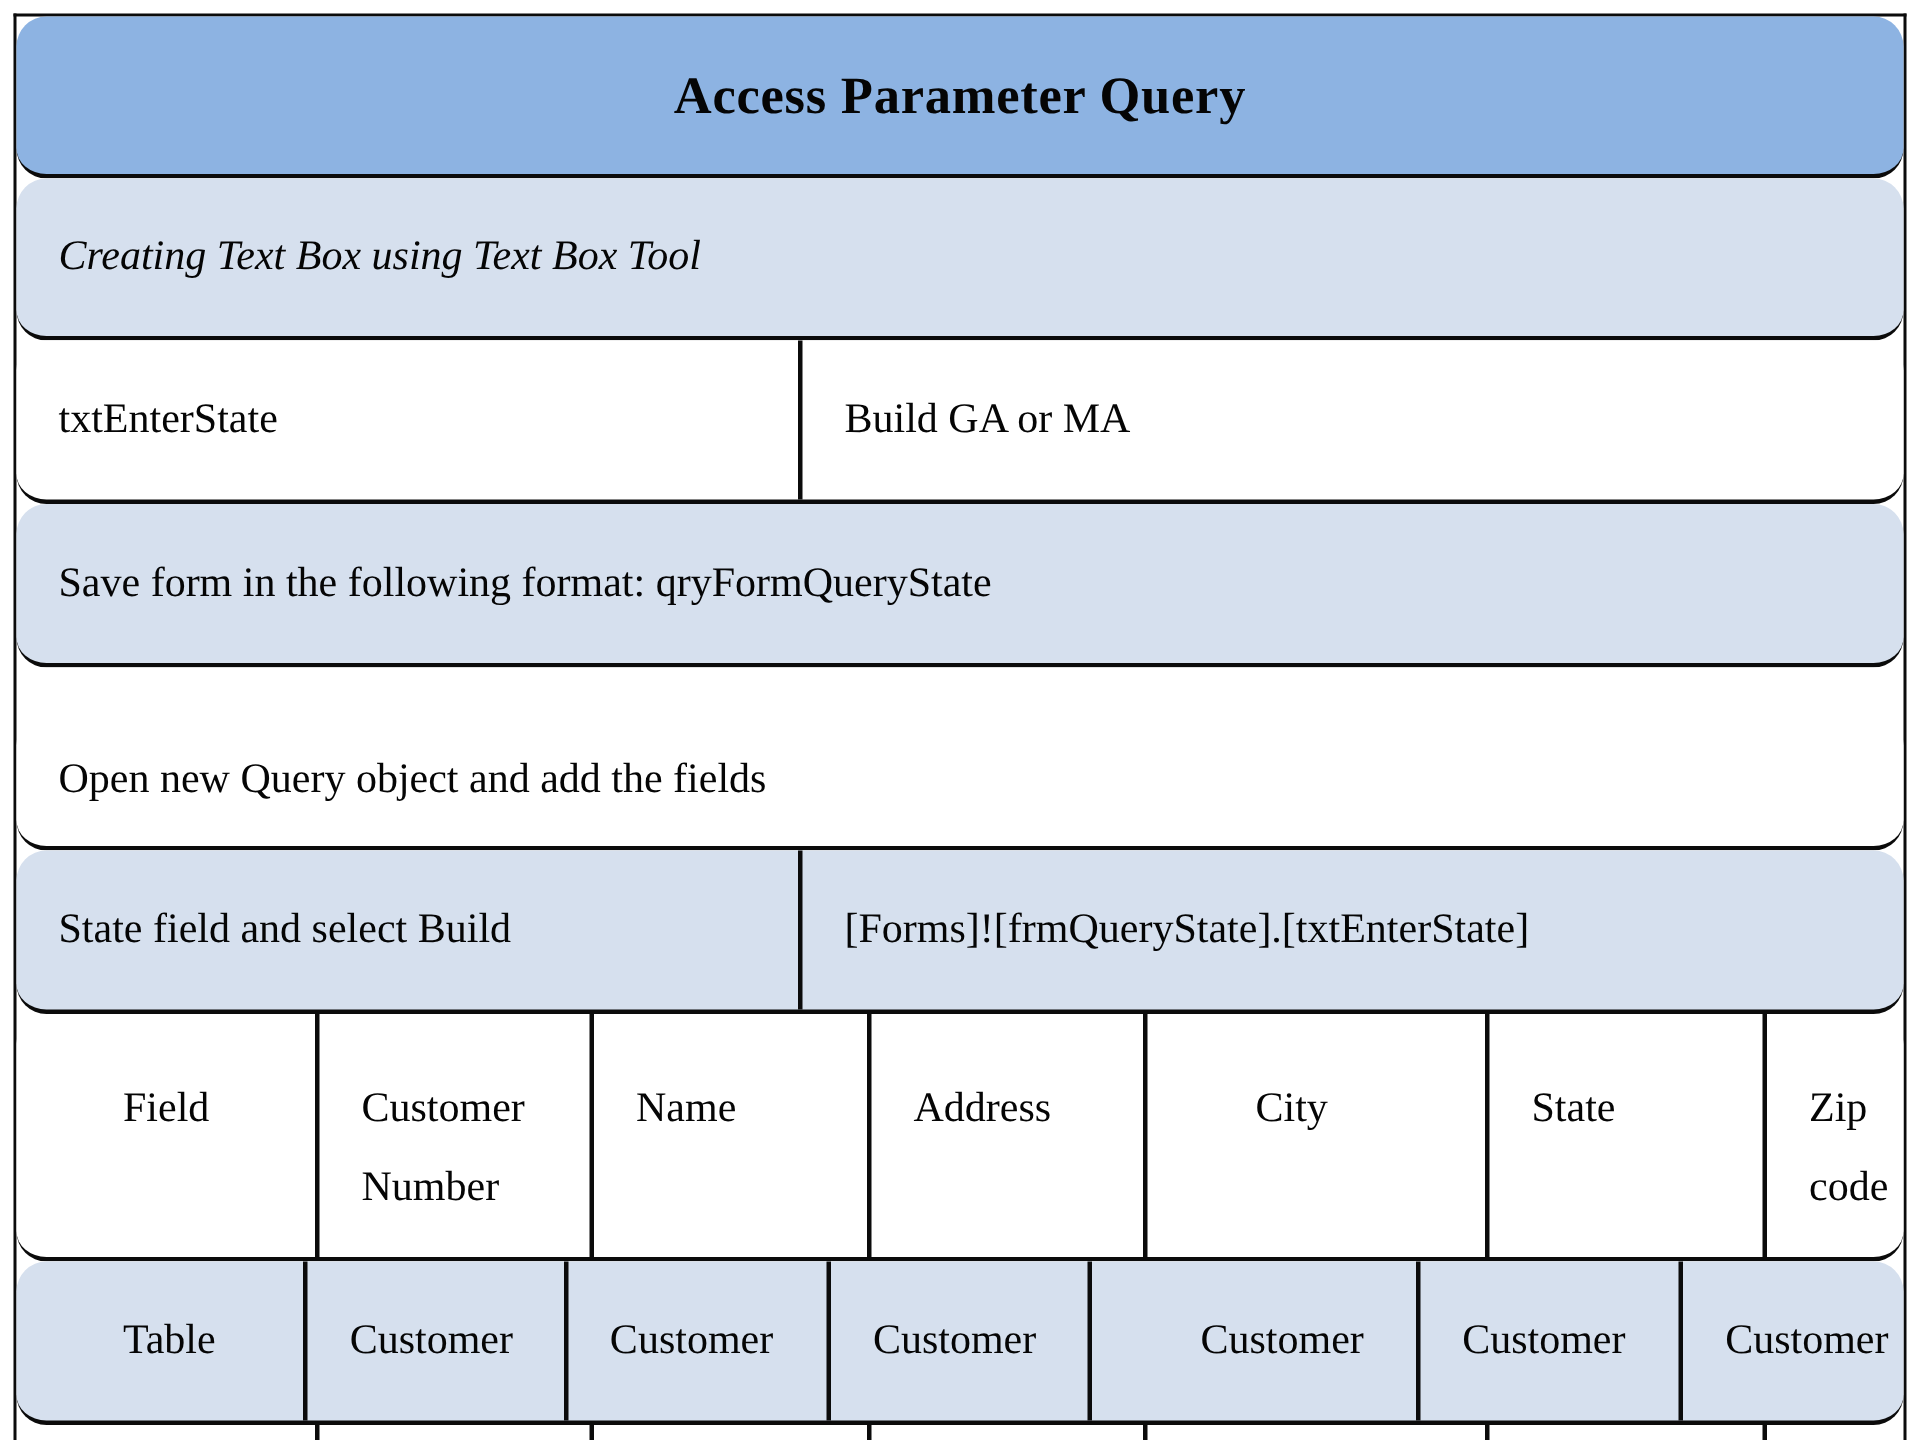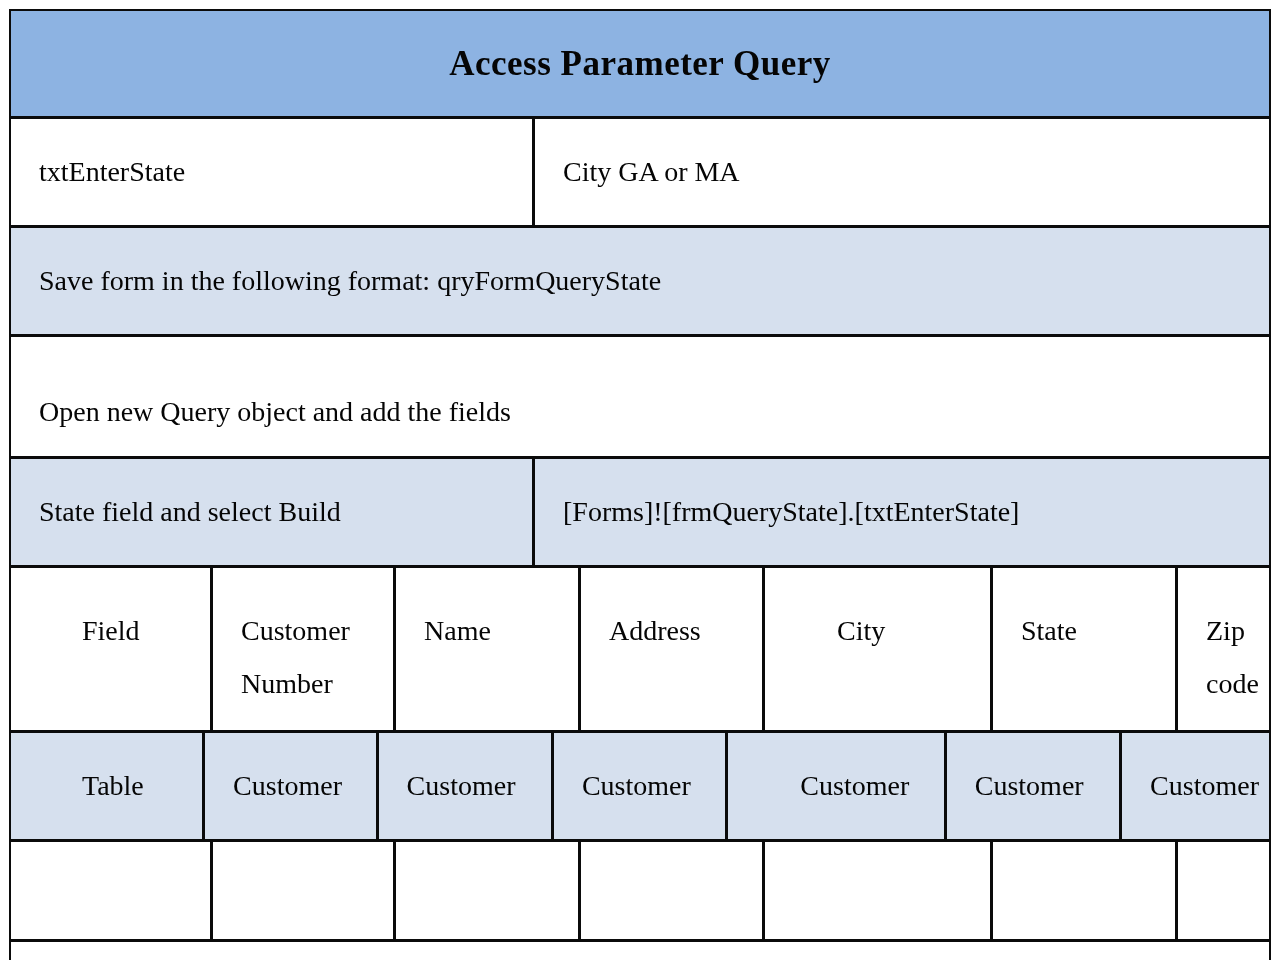--- a/index.html
+++ b/index.html
@@ -16,20 +16,21 @@
     height: 1040px; 
     border: 2px solid var(--border, #0B0B0B);
     border-bottom: none;
     background: #FFFFFF;
   }
   .row {
     display: flex;
     align-items: stretch;
     border-bottom: 3px solid var(--border, #0B0B0B);
     background: #FFFFFF;
+    border-radius: 20px;
   }
   .row.band { background: var(--band-bg, #D6E0EE); }
   .row.header { background: var(--header-bg, #8DB3E2); }
 
   .cell {
     display: flex;
     align-items: center;
     padding: 0 10px 0 28px;
     font-size: 28px;
     line-height: 1.3;
@@ -81,24 +82,27 @@
 </style>
 </head>
 <body>
 
 <div class="form-doc">
 
   <div class="row header r-header">
     <div class="cell title-cell">Access Parameter Query</div>
   </div>
 
+  <div class="row band r-subtitle">
+    <div class="cell subtitle-cell full-cell">Creating Text Box using Text Box Tool</div>
+  </div>
 
   <div class="row r-textbox">
     <div class="cell split-left">txtEnterState</div>
-    <div class="cell split-right">City GA or MA</div>
+    <div class="cell split-right">Build GA or MA</div>
   </div>
 
   <div class="row band r-save">
     <div class="cell full-cell">Save form in the following format: qryFormQueryState</div>
   </div>
 
   <div class="row r-query">
     <div class="cell full-cell">Open new Query object and add the fields</div>
   </div>
 

